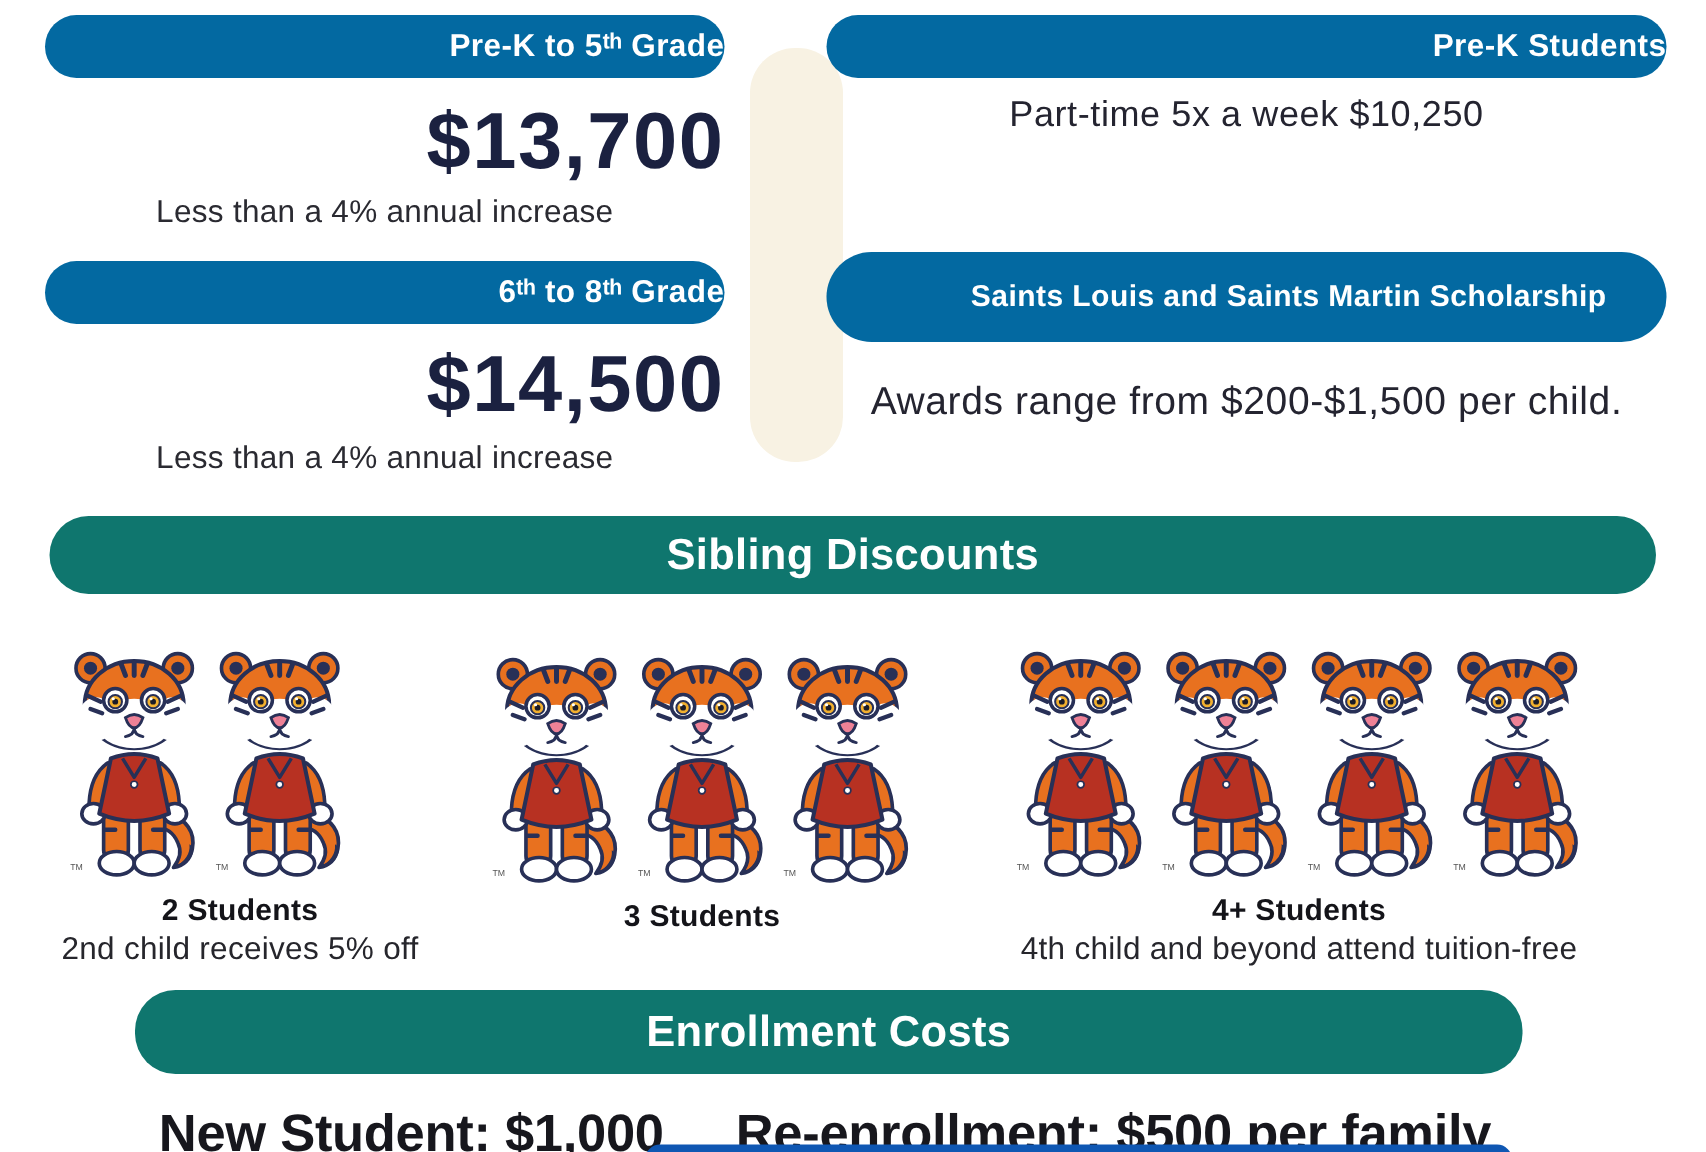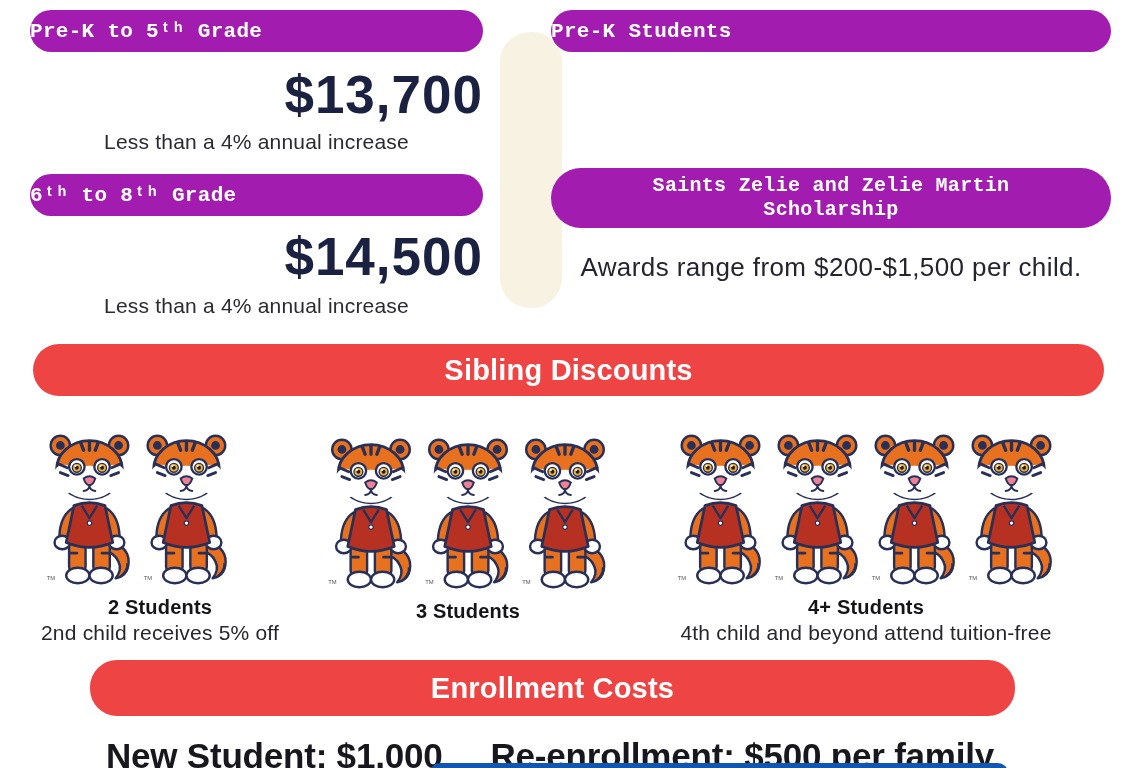--- a/index.html
+++ b/index.html
@@ -2,26 +2,26 @@
 <html><head>
 <meta charset="utf-8">
 <style>
   html,body{margin:0;padding:0;}
   body{
     width:1137px;height:768px;position:relative;overflow:hidden;background:#ffffff;
     font-family:"Liberation Sans","DejaVu Sans",sans-serif;color:#222228;
   }
   .abs{position:absolute;}
   .pill-blue{
-    background:#a21caf;color:#ffffff;font-weight:700;
-    display:flex;align-items:center;justify-content:flex-start;text-align:center;
-    border-radius:28px;font-size:21px;letter-spacing:.3px;z-index:2;font-family:Liberation Mono, monospace;
+    background:#0369a1;color:#ffffff;font-weight:700;
+    display:flex;align-items:center;justify-content:flex-end;text-align:center;
+    border-radius:28px;font-size:21px;letter-spacing:.3px;z-index:2;
   }
   .pill-red{
-    background:#ef4444;color:#ffffff;font-weight:700;
+    background:#0f766e;color:#ffffff;font-weight:700;
     display:flex;align-items:center;justify-content:center;text-align:left;
     border-radius:27px;font-size:29px;letter-spacing:.2px;z-index:2;
   }
   .price{
     font-size:53px;font-weight:800;color:#1b2140;text-align:right;letter-spacing:1px;
   }
   .note{font-size:21px;color:#2a2a31;text-align:center;letter-spacing:.2px;}
   .options-lines{font-size:24px;line-height:29px;color:#242430;text-align:center;letter-spacing:.4px;}
   .awards{font-size:26px;line-height:34px;color:#242430;text-align:center;letter-spacing:.4px;}
   .cream-divider{background:#f8f2e3;border-radius:30px;z-index:1;}
@@ -50,24 +50,25 @@
 <div class="abs pill-blue" style="left:30px;top:174px;width:453px;height:42px;">
   <span>6ᵗʰ to 8ᵗʰ Grade</span>
 </div>
 <div class="abs price" style="left:30px;top:226px;width:453px;">$14,500</div>
 <div class="abs note" style="left:30px;top:294px;width:453px;">Less than a 4% annual increase</div>
 
 <div class="abs pill-blue" style="left:551px;top:10px;width:560px;height:42px;">
   <span>Pre-K Students</span>
 </div>
 <div class="abs options-lines" style="left:551px;top:62px;width:560px;">
+  <div>Part-time 5x a week $10,250</div>
 </div>
 
 <div class="abs pill-blue" style="left:551px;top:168px;width:560px;height:60px;font-size:20px;line-height:24px;padding:0 40px;box-sizing:border-box;border-radius:32px;">
-  <span>Saints Zelie and Zelie Martin Scholarship</span>
+  <span>Saints Louis and Saints Martin Scholarship</span>
 </div>
 <div class="abs awards" style="left:566px;top:250px;width:530px;">Awards range from $200-$1,500 per child.</div>
 
 <div class="abs pill-red" style="left:33px;top:344px;width:1071px;height:52px;">
   <span>Sibling Discounts</span>
 </div>
 
 <div class="sibling-group" style="left:160px;top:428px;">
   <div class="tiger-row">
   <svg viewBox="0 0 100 165" aria-hidden="true">

